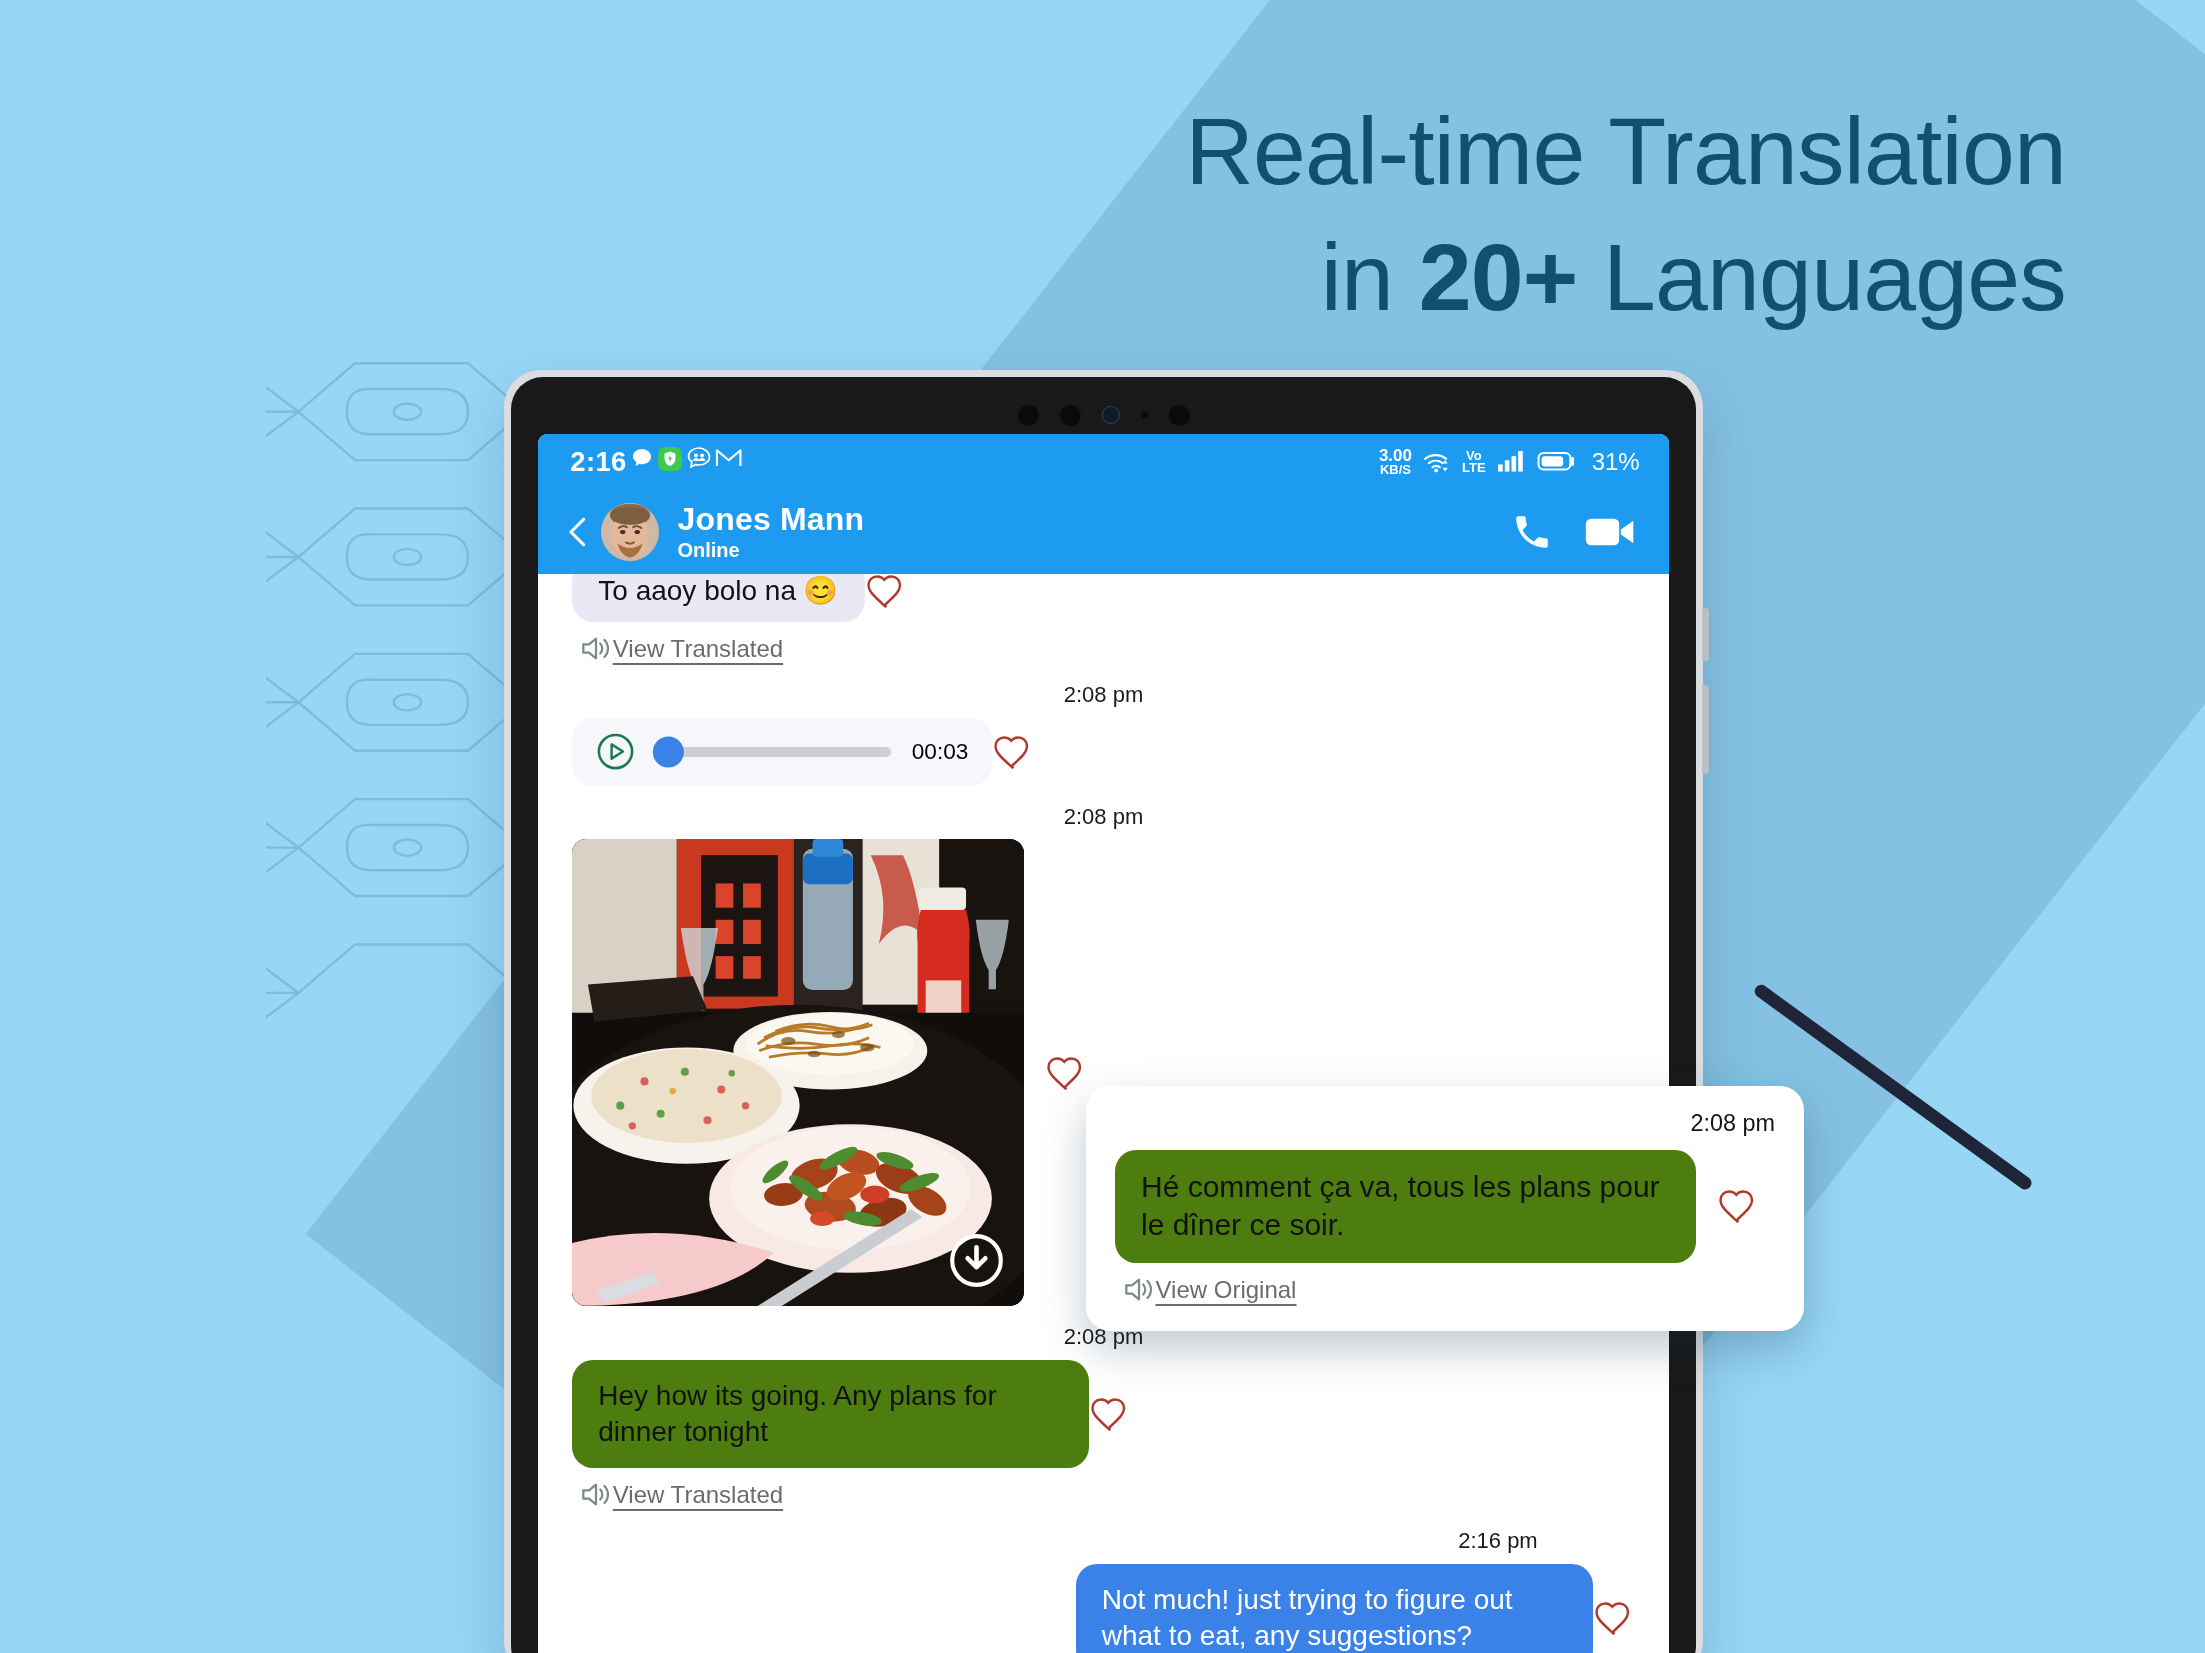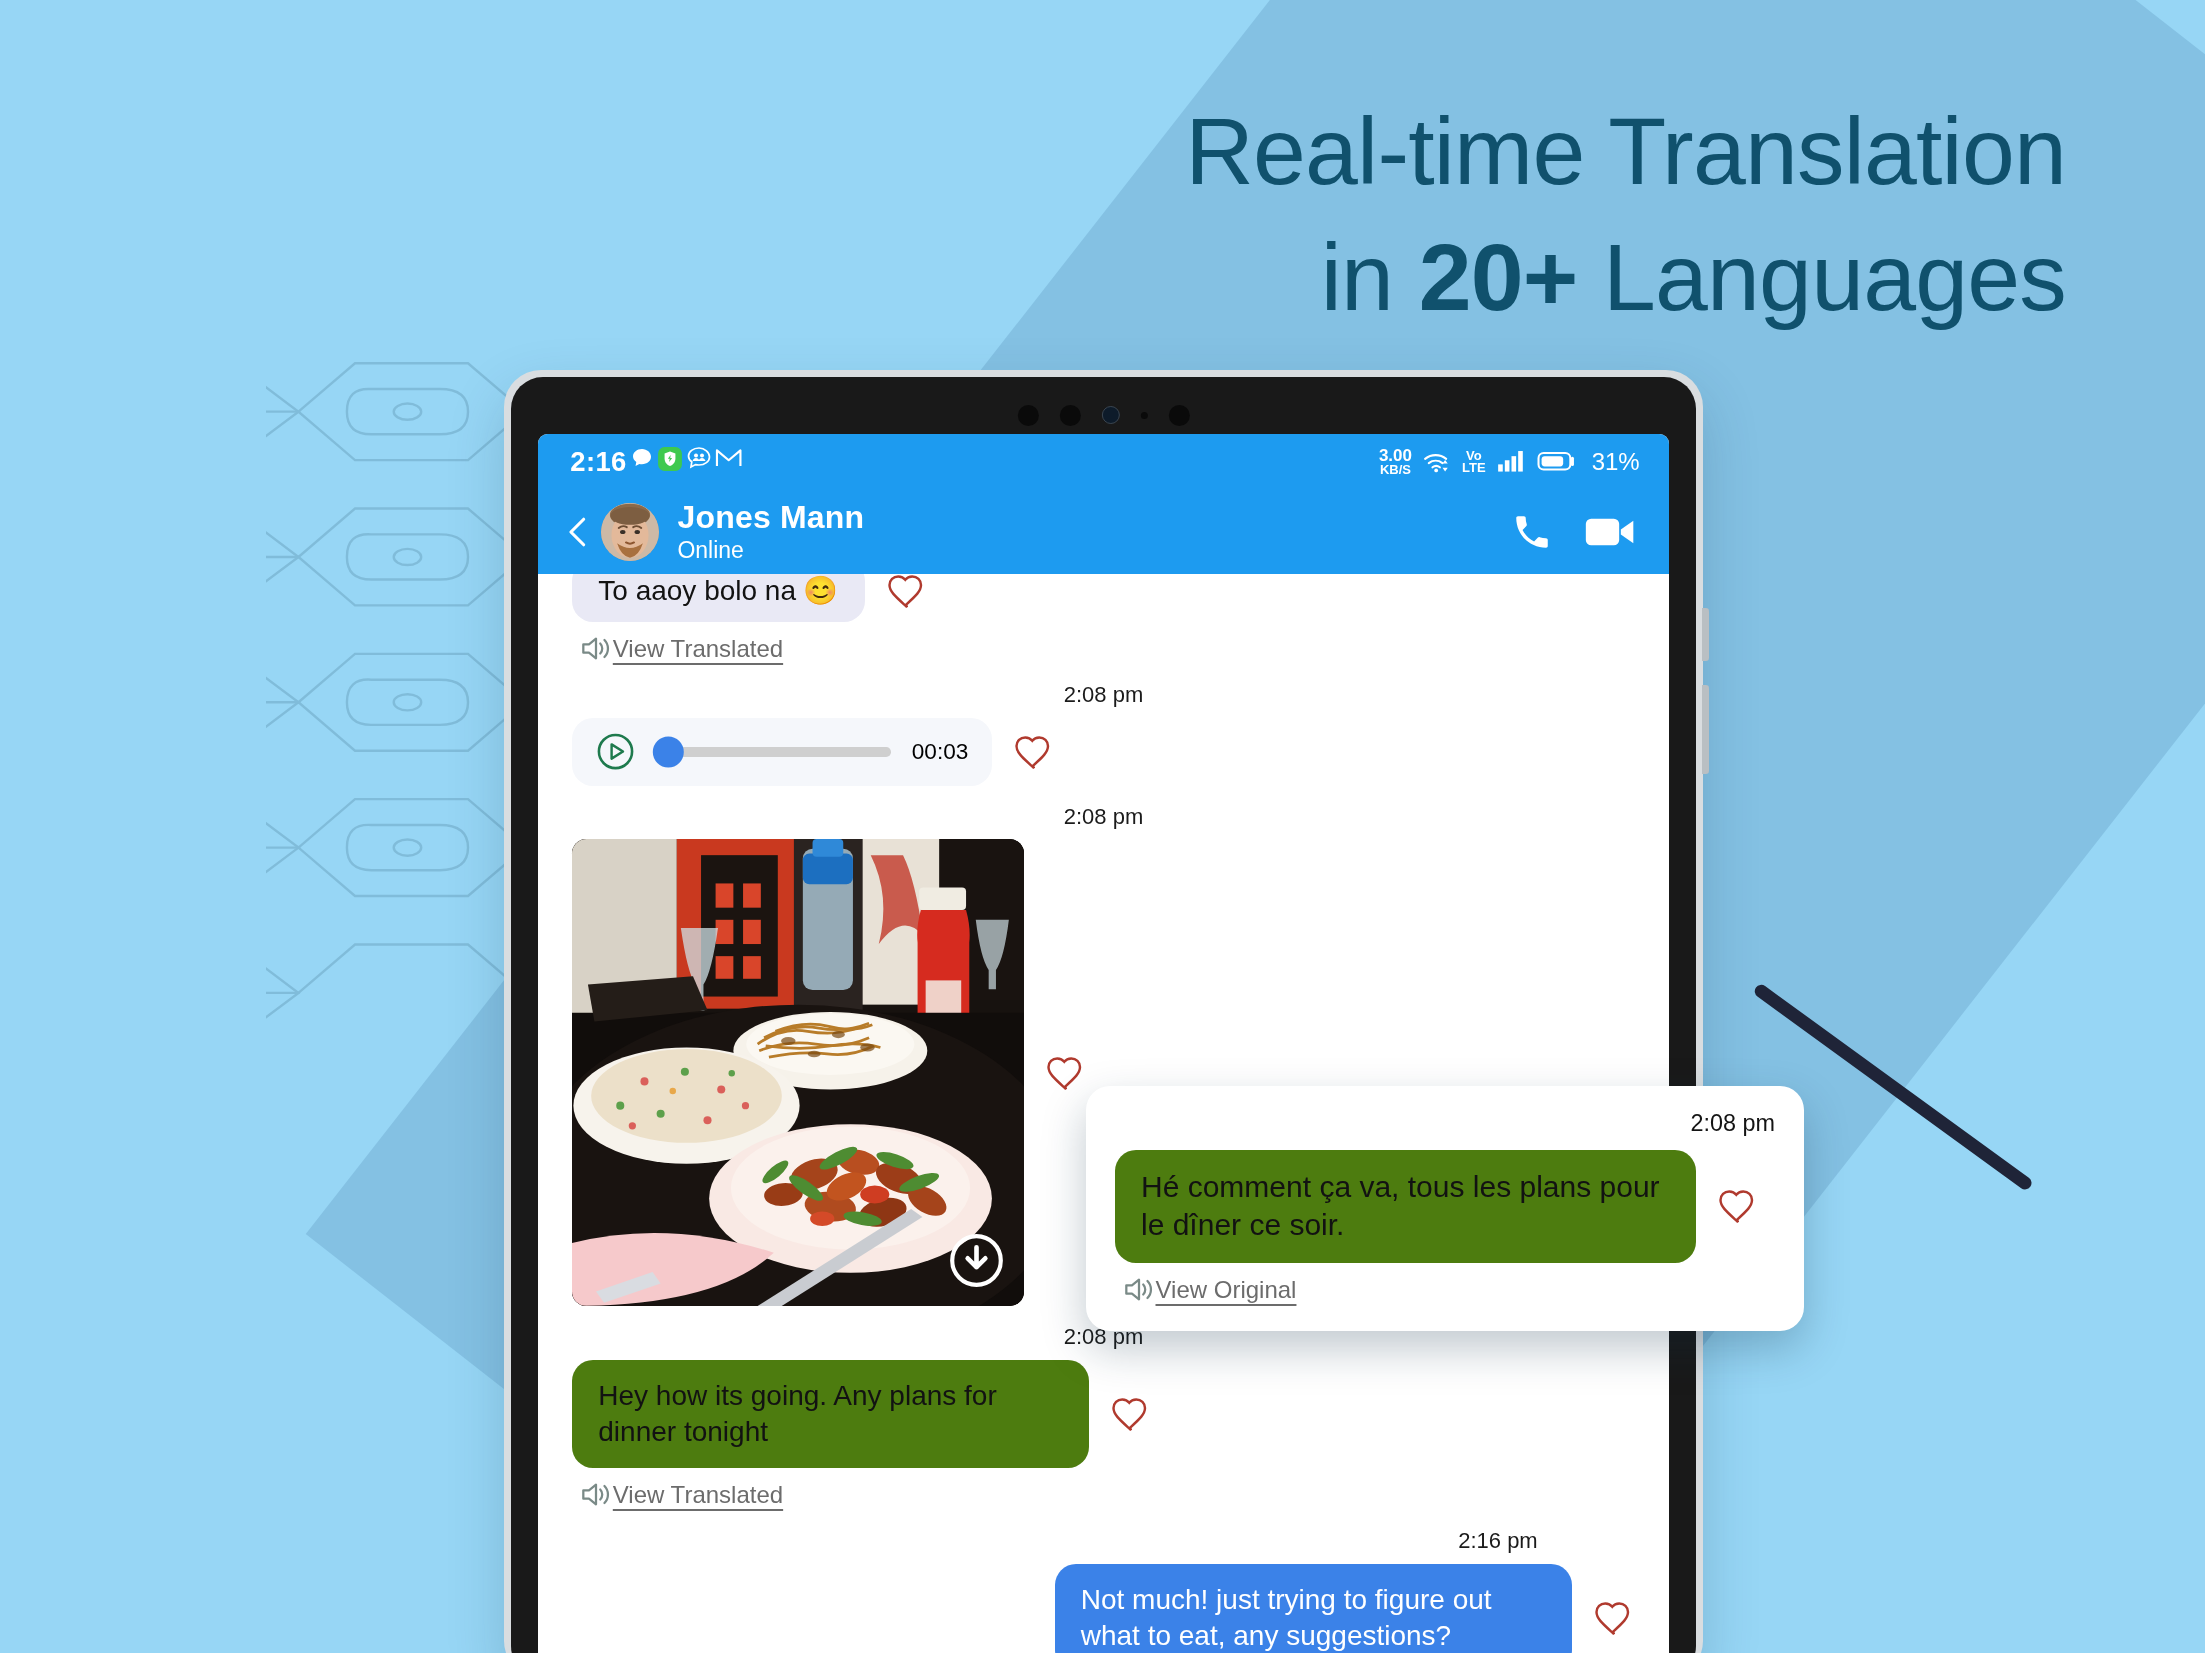--- a/index.html
+++ b/index.html
@@ -132,36 +132,36 @@
     margin-right: 6.5px; cursor: pointer;
   }
   #avatar {
     width: 58px; height: 58px; border-radius: 50%;
     flex: none; overflow: hidden;
     background: #c8a88c;
     margin-right: 18px;
   }
   #peer-block { flex: 1; }
   #peer-name { font-size: 32px; font-weight: 700; letter-spacing: 0.2px; line-height: 1.05; }
-  #peer-status { font-size: 23px; font-weight: 400; margin-top: 2.4px; }
+  #peer-status { font-size: 20px; font-weight: 700; margin-top: 2.4px; }
   #header-actions { display: flex; align-items: center; gap: 32px; }
 
   
   #messages {
     position: absolute;
     left: 0; right: 0; top: 140px; bottom: 0;
     background: #fff;
     padding: 0 34px;
     overflow: hidden;
   }
   .msg-time {
     font-size: 22px; color: #1b1b1b;
     text-align: center; margin: 18px 0 9.7px;
   }
-  .bubble-row { display: flex; align-items: center; gap: 21px; }
+  .bubble-row { display: flex; align-items: center; }
   .bubble-row.out { justify-content: flex-end; }
   .bubble {
     background: #4d7c0f;
     border-radius: 21px;
     padding: 18px 26px;
     font-size: 28px;
     line-height: 1.28;
     color: #121212;
     max-width: 517px;
   }

